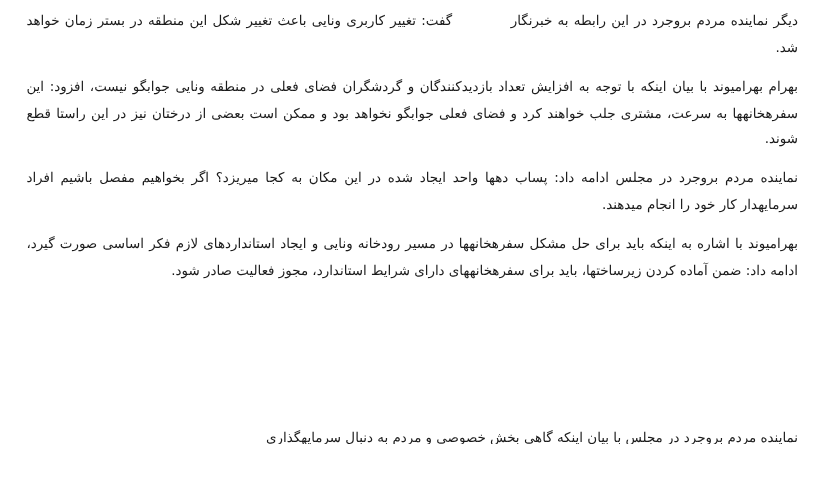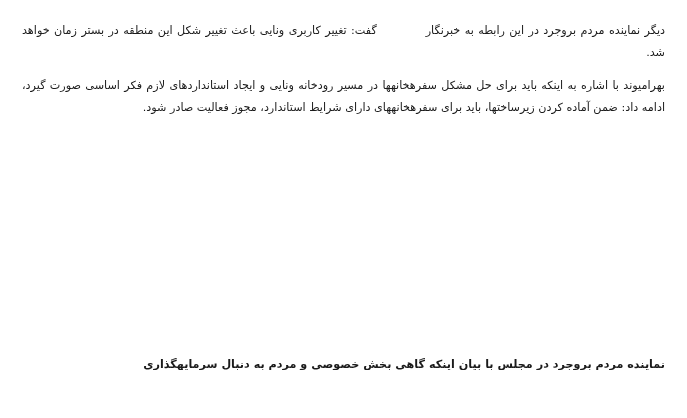--- a/index.html
+++ b/index.html
@@ -13,21 +13,21 @@
     height: 418px;
     overflow: hidden;
     font-family: "DejaVu Sans", "Liberation Sans", sans-serif;
     color: #1a1a1a;
     direction: rtl;
   }
   .page {
     box-sizing: border-box;
     width: 687px;
     height: 370px;
-    padding: 20px 22px 0 22px;
+    padding: 7px 22px 0 22px;
     position: relative;
   }
   .para {
     font-size: 11.2px;
     line-height: 1.95;
     text-align: justify;
     text-justify: inter-word;
     margin: 0 0 11px 0;
     color: #1b1b1b;
     direction: rtl;
@@ -49,40 +49,41 @@
     bottom: 0;
     right: 22px;
     left: 38px;
     height: 12px;
     overflow: hidden;
     font-size: 11.2px;
     line-height: 1.95;
     color: #1b1b1b;
     text-align: justify;
     direction: rtl;
-    font-weight: bold;
   }
   .clipped span {
     display: block;
     margin-top: -4px;
   }
 </style>
 </head>
 <body>
 
 <div class="page">
 
   <p class="para">
     <span>دیگر نماینده مردم بروجرد در این رابطه به خبرنگار</span>
     <span class="redaction"></span>
     <span>گفت: تغییر کاربری ونایی باعث تغییر شکل این منطقه در بستر زمان خواهد شد.</span>
   </p>
 
+  <p class="para">بهرام بهرامیوند با بیان اینکه با توجه به افزایش تعداد بازدیدکنندگان و گردشگران فضای فعلی در منطقه ونایی جوابگو نیست، افزود: این سفرهخانهها به سرعت، مشتری جلب خواهند کرد و فضای فعلی جوابگو نخواهد بود و ممکن است بعضی از درختان نیز در این راستا قطع شوند.</p>
 
 
+  <p class="para">نماینده مردم بروجرد در مجلس ادامه داد: پساب دهها واحد ایجاد شده در این مکان به کجا میریزد؟ اگر بخواهیم مفصل باشیم افراد سرمایهدار کار خود را انجام میدهند.</p>
 
   <p class="para">بهرامیوند با اشاره به اینکه باید برای حل مشکل سفرهخانهها در مسیر رودخانه ونایی و ایجاد استانداردهای لازم فکر اساسی صورت گیرد، ادامه داد: ضمن آماده کردن زیرساختها، باید برای سفرهخانههای دارای شرایط استاندارد، مجوز فعالیت صادر شود.</p>
 
 
   <div class="clipped">
     <span>نماینده مردم بروجرد در مجلس با بیان اینکه گاهی بخش خصوصی و مردم به دنبال سرمایهگذاری</span>
   </div>
 
 </div>
 

